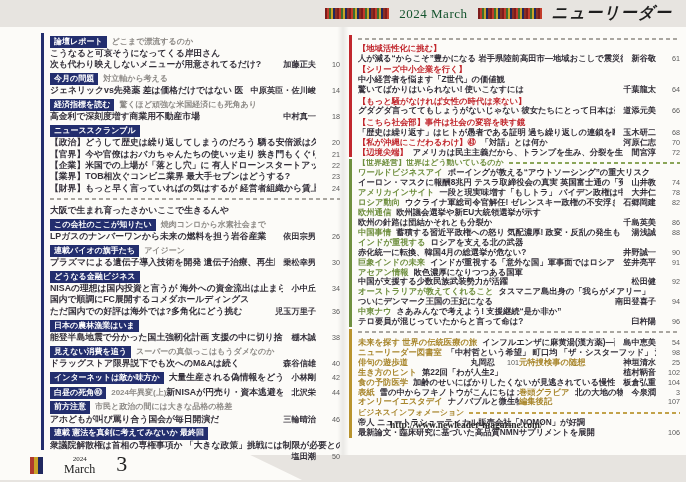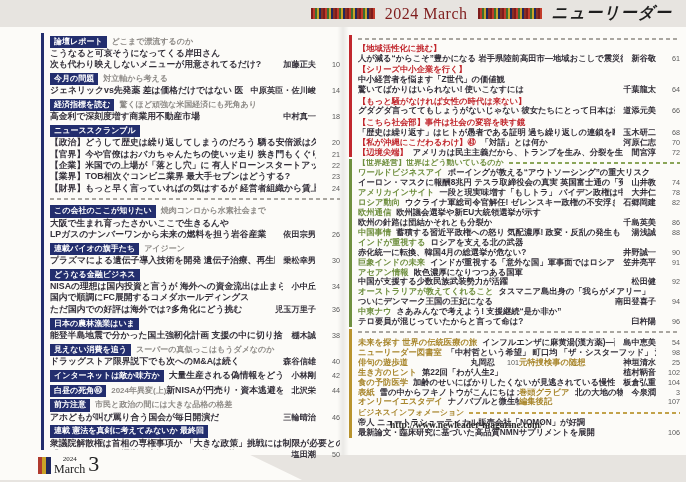--- a/index.html
+++ b/index.html
@@ -14,21 +14,21 @@
     position:absolute;top:0;left:0;width:686px;height:27px;
     display:flex;align-items:center;justify-content:flex-end;
     gap:10px;padding-right:14px;box-sizing:border-box;
   }
   .stripes{
     width:64px;height:11px;display:inline-block;
     background:repeating-linear-gradient(90deg,
       #7e1c1c 0 2px,#c23b2a 2px 4px,#3c6e2f 4px 6px,
       #c9a227 6px 8px,#20285f 8px 10px,#8a2f23 10px 12px);
   }
-  .issue{font-family:"Liberation Serif","DejaVu Serif",serif;font-size:16px;color:#7f1d1d;letter-spacing:0.5px}
+  .issue{font-family:"Liberation Serif","DejaVu Serif",serif;font-size:13px;color:#14532d;letter-spacing:0.5px}
   .logo{font-size:16px;font-weight:bold;font-style:italic;color:#1d1d1d;letter-spacing:1px}
   
   .paper{position:absolute;top:27px;left:0;width:686px;height:428px;background:#fcfbf8}
   .gutter{position:absolute;top:27px;left:337px;width:12px;height:428px;
     background:linear-gradient(90deg,rgba(0,0,0,0) 0%,rgba(0,0,0,0.07) 50%,rgba(0,0,0,0) 100%)}
   
   .col{position:absolute;top:33px;box-sizing:border-box}
   .col-left{left:41px;width:299px;border-left:3px solid #232e6e;padding-left:6px}
   .col-right{left:349px;width:331px}
   .sec{border-left:3px solid #ccc;padding-left:6px}
@@ -60,21 +60,21 @@
   .sep-lbl{flex:none;font-weight:bold;font-size:8px;margin-right:5px}
   .sep-lbl.green{color:#6f8f3f}
   .sep-lbl.gold{color:#a8862c}
   
   .row.two .grp{display:flex;align-items:center;flex:1;min-width:0;overflow:hidden}
   .row.two .grp .author{margin-left:auto}
   
   .footer-tab{
     position:absolute;left:0;top:450px;width:302px;height:30px;background:#fcfbf8;
     clip-path:polygon(0 0,240px 0,302px 100%,0 100%);
-    display:flex;align-items:center;gap:3px;padding-left:38px;box-sizing:border-box;
+    display:flex;align-items:center;gap:21px;padding-left:30px;box-sizing:border-box;
   }
   .fstripes{width:13px;height:17px;display:inline-block;
     background:linear-gradient(90deg,#b03a2e 0 4px,#c9a227 4px 8px,#20285f 8px 13px)}
   .fdate{display:flex;flex-direction:column;align-items:center;line-height:1}
   .fyear{font-family:"Liberation Serif","DejaVu Serif",serif;font-size:7px;color:#222}
   .fmonth{font-family:"Liberation Serif","DejaVu Serif",serif;font-size:12px;color:#222}
   .fnum{font-family:"Liberation Serif","DejaVu Serif",serif;font-size:22px;color:#222;margin-top:-3px}
   .url{position:absolute;left:390px;top:420px;width:260px;
     font-size:9.5px;font-weight:bold;color:#2a2a2a;font-family:"Liberation Serif","DejaVu Serif",serif}
 </style>
@@ -141,26 +141,26 @@
       <span class="txt">【業界】TOB相次ぐコンビニ業界 最大手セブンはどうする?</span>
       <span class="pg ml">23</span>
     </div>
     <div class="row t">
       <span class="txt">【財界】もっと早く言っていればの気はするが 経営者組織から賃上げのお言葉…</span>
       <span class="pg ml">24</span>
     </div>
     <div class="row sep gray">
       <span class="dash"></span>
     </div>
+    <div class="row t">
+      <span class="txt">大阪で生まれ育ったさかいここで生きるんや</span>
+    </div>
     <div class="row h">
       <span class="lbl box">この会社のここが知りたい</span>
       <span class="note">焼肉コンロから水素社会まで</span>
-    </div>
-    <div class="row t">
-      <span class="txt">大阪で生まれ育ったさかいここで生きるんや</span>
     </div>
     <div class="row t">
       <span class="txt">LPガスのナンバーワンから未来の燃料を担う岩谷産業</span>
       <span class="author">依田宗男</span>
       <span class="pg">26</span>
     </div>
     <div class="row h">
       <span class="lbl box">連載バイオの旗手たち</span>
       <span class="note">アイジーン</span>
     </div>

